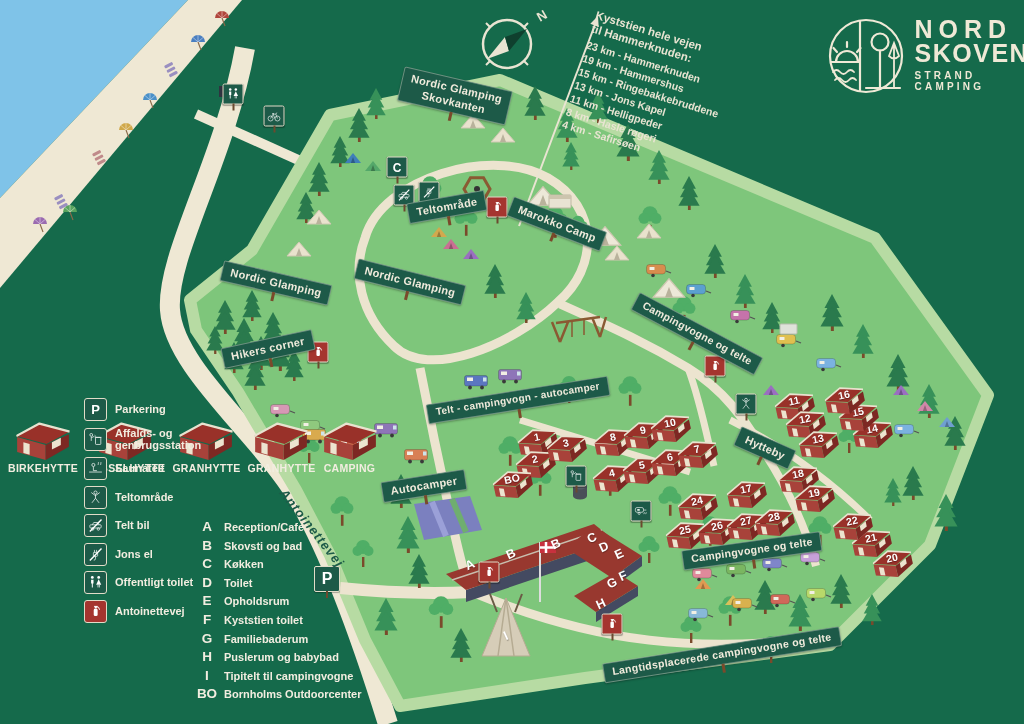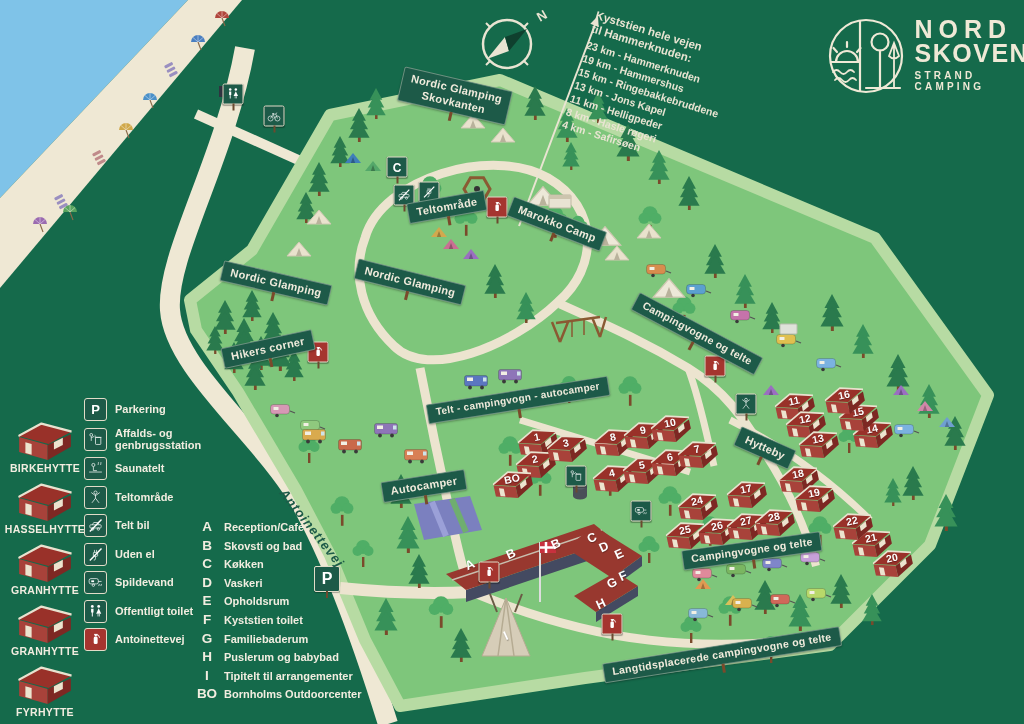--- a/index.html
+++ b/index.html
@@ -36,21 +36,21 @@
   .mini .gtext{position:absolute;inset:0;display:flex;align-items:center;justify-content:center;
     color:#fff;font-weight:bold;font-size:12px;}
   .mini.big .gtext{font-size:16px;}
 
   
   .bletter{position:absolute;transform:translate(-50%,-50%) rotate(-25deg);
     color:#fff;font-weight:bold;font-size:12.5px;text-shadow:0 1px 1px rgba(0,0,0,.3);}
 
   
   .cabin-legend{position:absolute;left:8px;top:420px;width:74px;display:flex;
-    flex-direction:column;gap:7px;}
+    flex-direction:row;gap:7px;}
   .cabin-type{display:flex;flex-direction:column;align-items:center;}
   .cabin-type svg{width:54px;height:41px;}
   .cabin-type .nm{font-size:10.5px;font-weight:bold;color:#F2EDE0;letter-spacing:.3px;margin-top:1px;}
 
   
   .fac-legend{position:absolute;left:84px;top:398px;display:flex;flex-direction:column;gap:5.5px;}
   .fac-row{display:flex;align-items:center;gap:8px;}
   .fac-icon{position:relative;width:21px;height:21px;background:#1D5A48;
     border:1px solid #E2DCC8;border-radius:3px;flex:none;}
   .fac-row.red .fac-icon{background:#A5352F;}
@@ -853,21 +853,21 @@
         <svg viewBox="0 0 60 46">
             <use href="#sym-hut"></use>
           </svg>
         <span class="nm">GRANHYTTE</span>
       </div>
 
       <div class="cabin-type">
         <svg viewBox="0 0 60 46">
             <use href="#sym-hut"></use>
           </svg>
-        <span class="nm">FYRHYTTE</span>
+        <span class="nm">CAMPING</span>
       </div>
     </div>
 
   <div class="fac-legend">
 
       <div class="fac-row">
         <div class="fac-icon">
           <svg>
               <use></use>
             </svg>
@@ -918,32 +918,23 @@
         <span class="fac-label">Telt bil</span>
       </div>
 
       <div class="fac-row">
         <div class="fac-icon">
           <svg>
               <use href="#sym-noel"></use>
             </svg>
           <span class="gtext"></span>
         </div>
-        <span class="fac-label">Uden el</span>
-      </div>
-
-      <div class="fac-row">
-        <div class="fac-icon">
-          <svg>
-              <use href="#sym-drain"></use>
-            </svg>
-          <span class="gtext"></span>
-        </div>
-        <span class="fac-label">Spildevand</span>
-      </div>
+        <span class="fac-label">Jons el</span>
+      </div>
+
 
       <div class="fac-row">
         <div class="fac-icon">
           <svg>
               <use href="#sym-wc"></use>
             </svg>
           <span class="gtext"></span>
         </div>
         <span class="fac-label">Offentligt toilet</span>
       </div>
@@ -971,21 +962,21 @@
         <span class="letter-label">Skovsti og bad</span>
       </div>
 
       <div class="letter-row">
         <span class="letter-key">C</span>
         <span class="letter-label">Køkken</span>
       </div>
 
       <div class="letter-row">
         <span class="letter-key">D</span>
-        <span class="letter-label">Vaskeri</span>
+        <span class="letter-label">Toilet</span>
       </div>
 
       <div class="letter-row">
         <span class="letter-key">E</span>
         <span class="letter-label">Opholdsrum</span>
       </div>
 
       <div class="letter-row">
         <span class="letter-key">F</span>
         <span class="letter-label">Kyststien toilet</span>
@@ -996,21 +987,21 @@
         <span class="letter-label">Familiebaderum</span>
       </div>
 
       <div class="letter-row">
         <span class="letter-key">H</span>
         <span class="letter-label">Puslerum og babybad</span>
       </div>
 
       <div class="letter-row">
         <span class="letter-key">I</span>
-        <span class="letter-label">Tipitelt til arrangementer</span>
+        <span class="letter-label">Tipitelt til campingvogne</span>
       </div>
 
       <div class="letter-row">
         <span class="letter-key">BO</span>
         <span class="letter-label">Bornholms Outdoorcenter</span>
       </div>
     </div>
 </div>
 
 </div>

